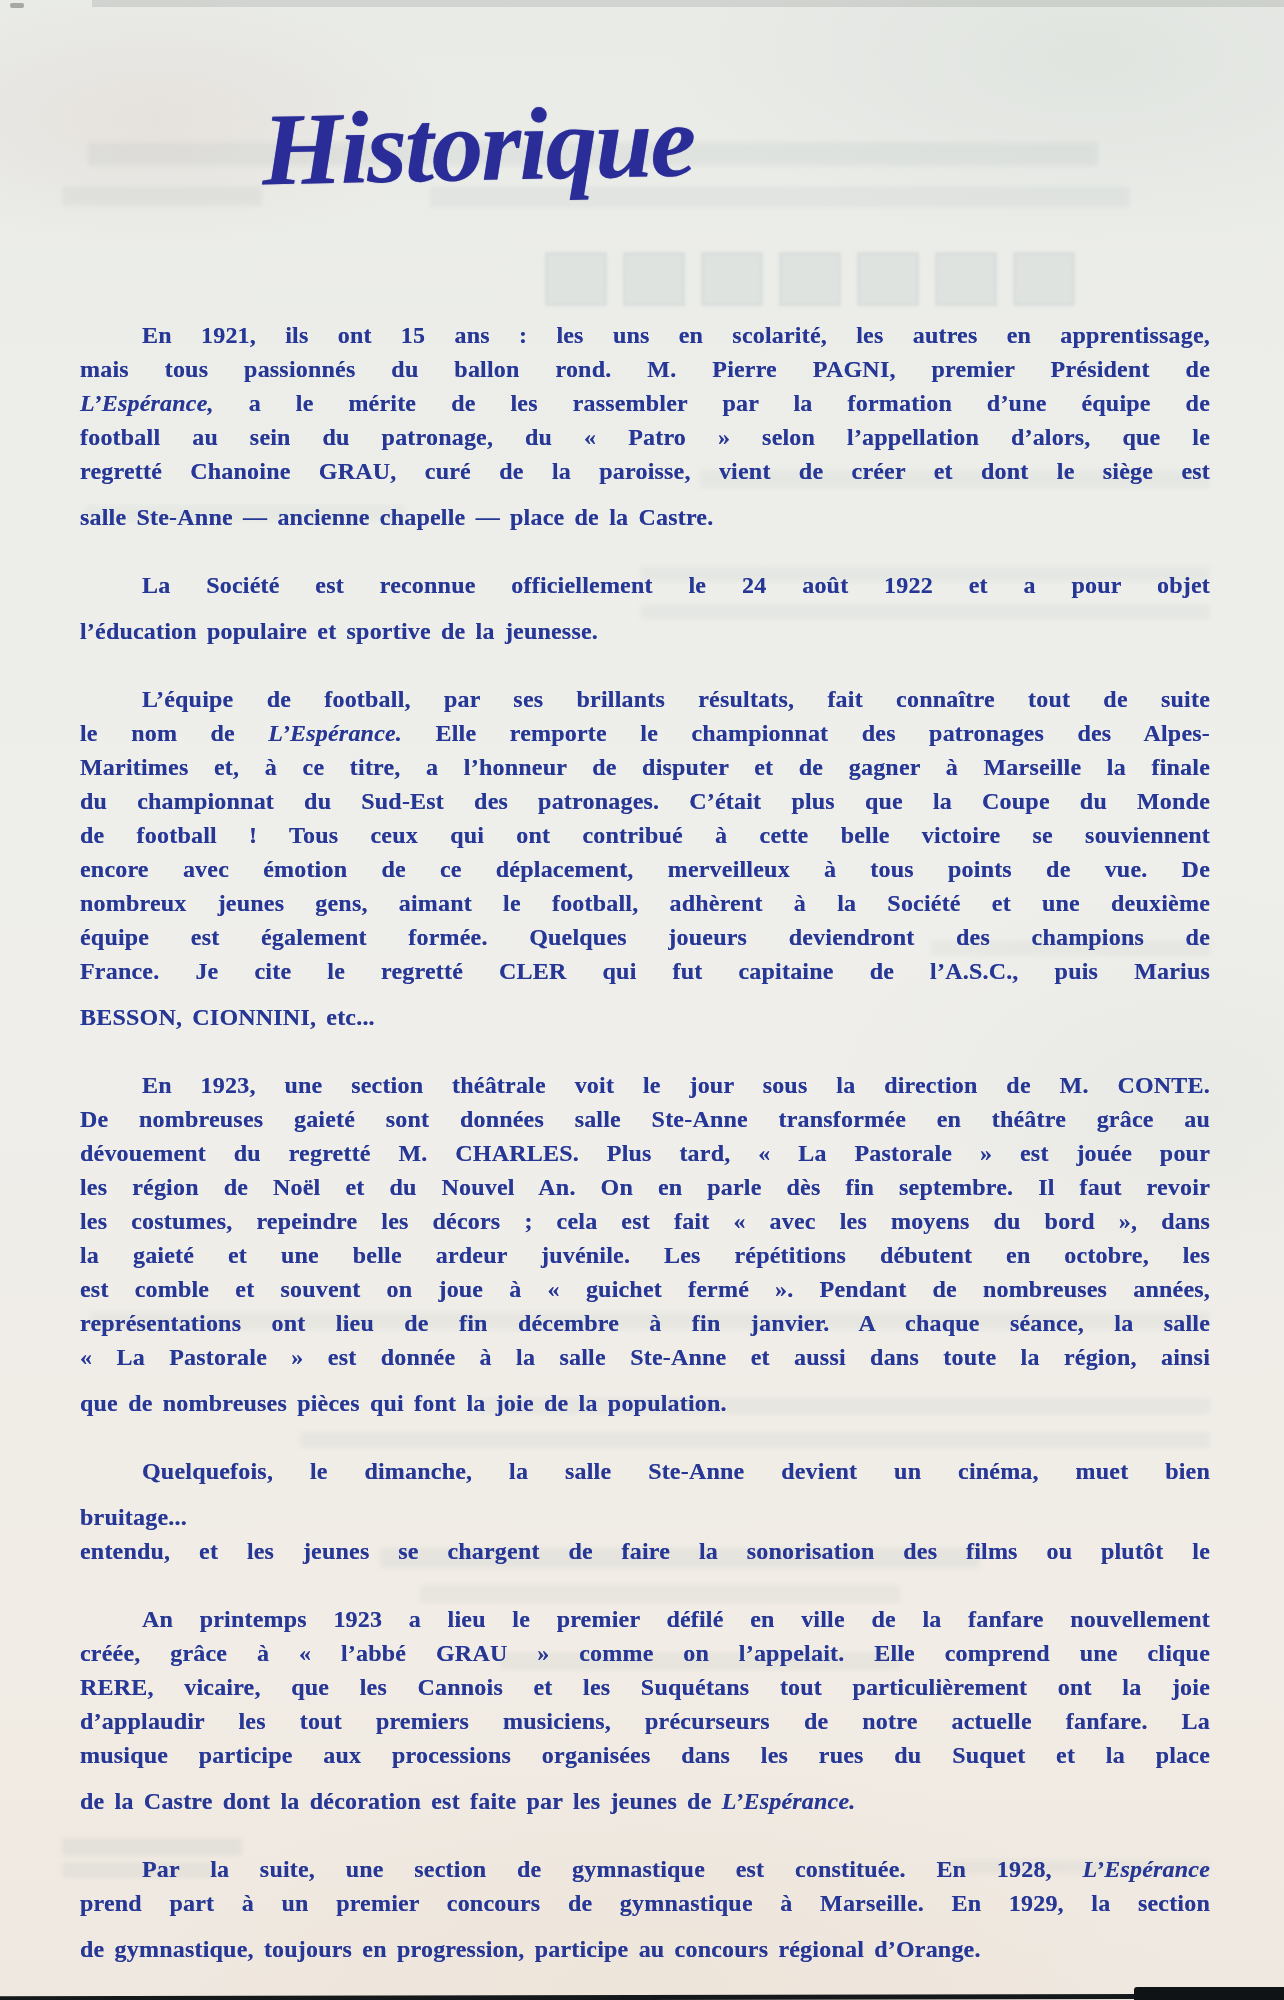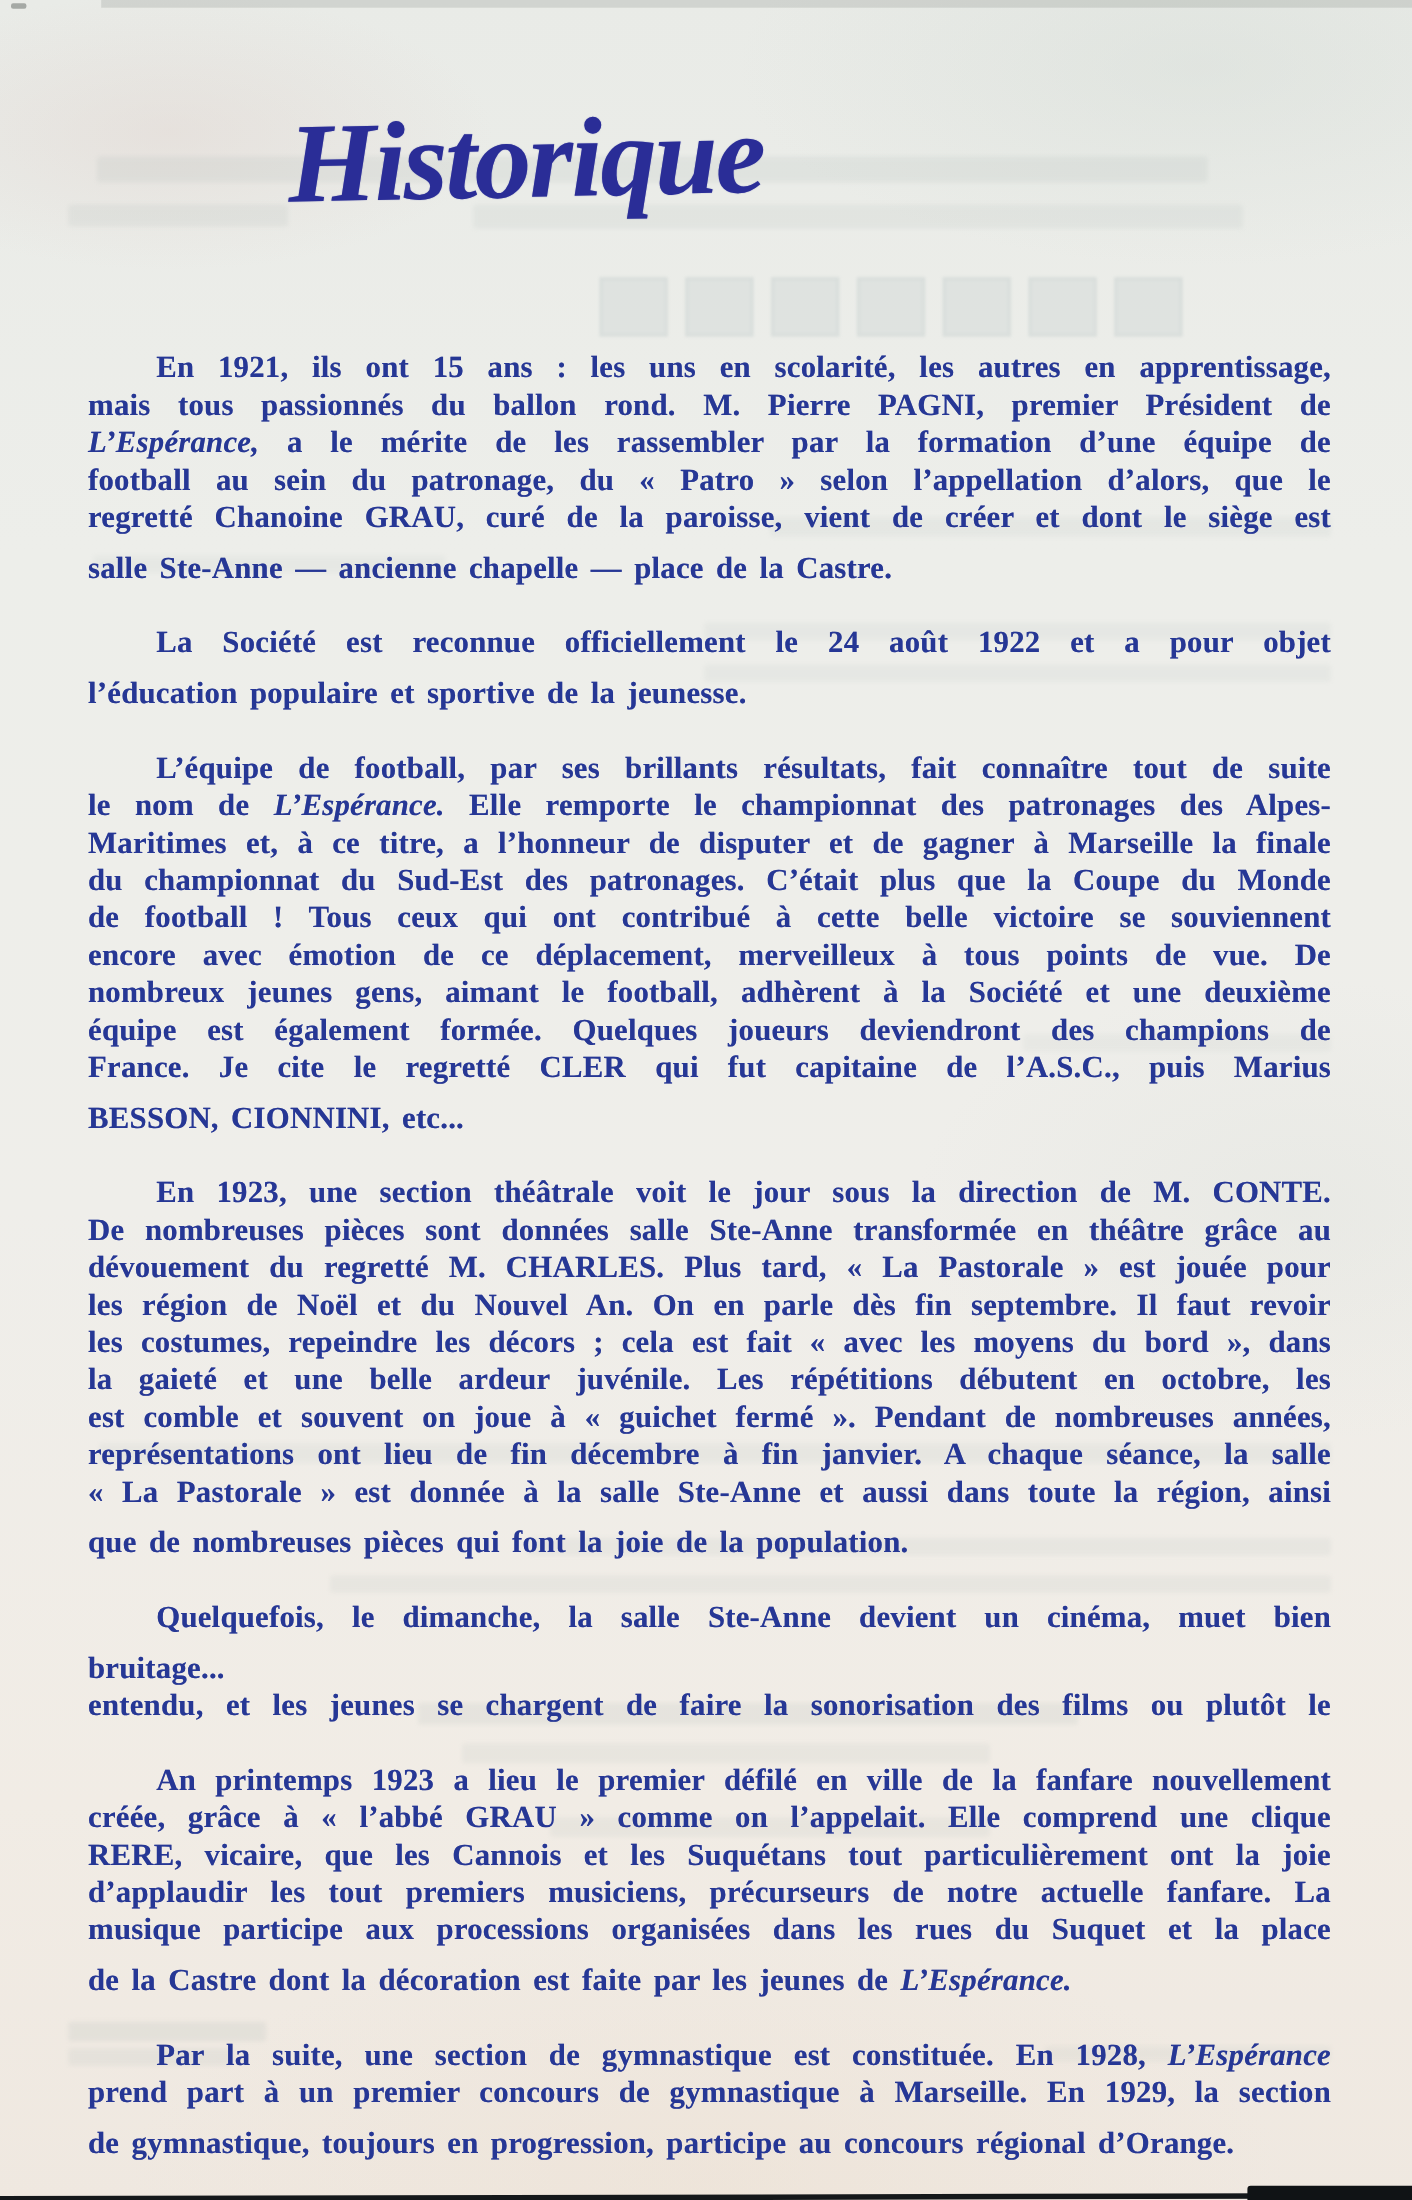--- a/index.html
+++ b/index.html
@@ -40,21 +40,21 @@
     font-size:103px;line-height:1.1;
     color:var(--title-ink,#2a2d97);
     transform:rotate(-1.2deg);
     letter-spacing:-2px;
     text-shadow:0 0 1px rgba(42,45,151,0.55);
     white-space:nowrap;
   }
   .article{
     position:absolute;left:80px;top:318px;width:1130px;
     color:var(--ink,#263795);
-    font-size:28px;font-weight:bold;
+    font-size:24px;font-weight:bold;
     letter-spacing:0.2px;word-spacing:4px;
     text-shadow:0 0 0.5px rgba(38,55,149,0.55);
   }
   .para{margin:0 0 34px 0;}
   .line{line-height:34px;text-align:justify;text-align-last:justify;white-space:normal;}
   .line.first{text-indent:62px;}
   .line.last{text-align-last:left;margin-top:12px;}
   .it{font-style:italic;}
 </style>
 </head>
@@ -118,21 +118,21 @@
         <div class="line">du championnat du Sud-Est des patronages. C’était plus que la Coupe du Monde</div>
         <div class="line">de football ! Tous ceux qui ont contribué à cette belle victoire se souviennent</div>
         <div class="line">encore avec émotion de ce déplacement, merveilleux à tous points de vue. De</div>
         <div class="line">nombreux jeunes gens, aimant le football, adhèrent à la Société et une deuxième</div>
         <div class="line">équipe est également formée. Quelques joueurs deviendront des champions de</div>
         <div class="line">France. Je cite le regretté CLER qui fut capitaine de l’A.S.C., puis Marius</div>
         <div class="line last">BESSON, CIONNINI, etc...</div>
       </div>
       <div class="para">
         <div class="line first">En 1923, une section théâtrale voit le jour sous la direction de M. CONTE.</div>
-        <div class="line">De nombreuses pièces sont données salle Ste-Anne transformée en théâtre grâce au</div>
+        <div class="line">De nombreuses gaieté sont données salle Ste-Anne transformée en théâtre grâce au</div>
         <div class="line">dévouement du regretté M. CHARLES. Plus tard, « La Pastorale » est jouée pour</div>
         <div class="line">les région de Noël et du Nouvel An. On en parle dès fin septembre. Il faut revoir</div>
         <div class="line">les costumes, repeindre les décors ; cela est fait « avec les moyens du bord », dans</div>
         <div class="line">la gaieté et une belle ardeur juvénile. Les répétitions débutent en octobre, les</div>
         <div class="line">est comble et souvent on joue à « guichet fermé ». Pendant de nombreuses années,</div>
         <div class="line">représentations ont lieu de fin décembre à fin janvier. A chaque séance, la salle</div>
         <div class="line">« La Pastorale » est donnée à la salle Ste-Anne et aussi dans toute la région, ainsi</div>
         <div class="line last">que de nombreuses pièces qui font la joie de la population.</div>
       </div>
       <div class="para">

